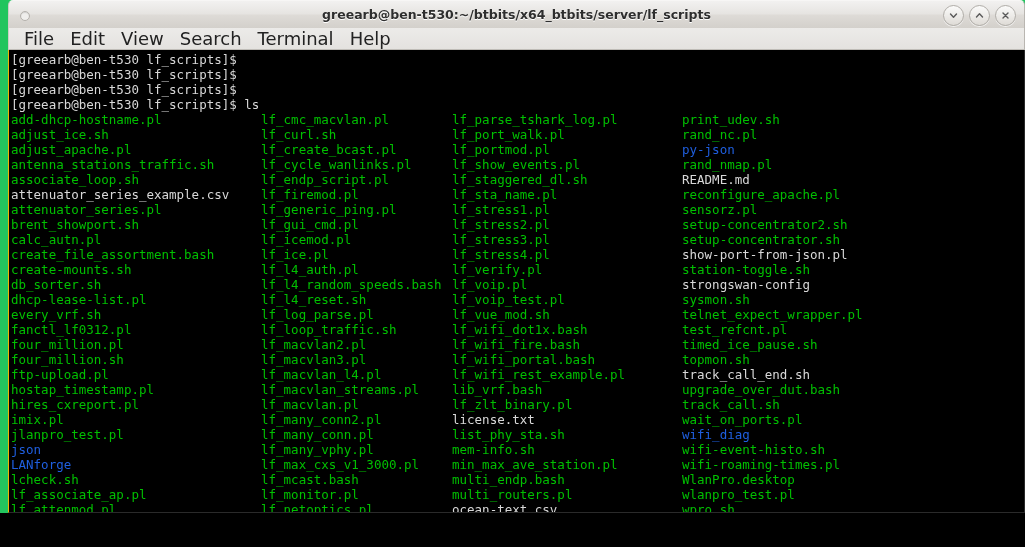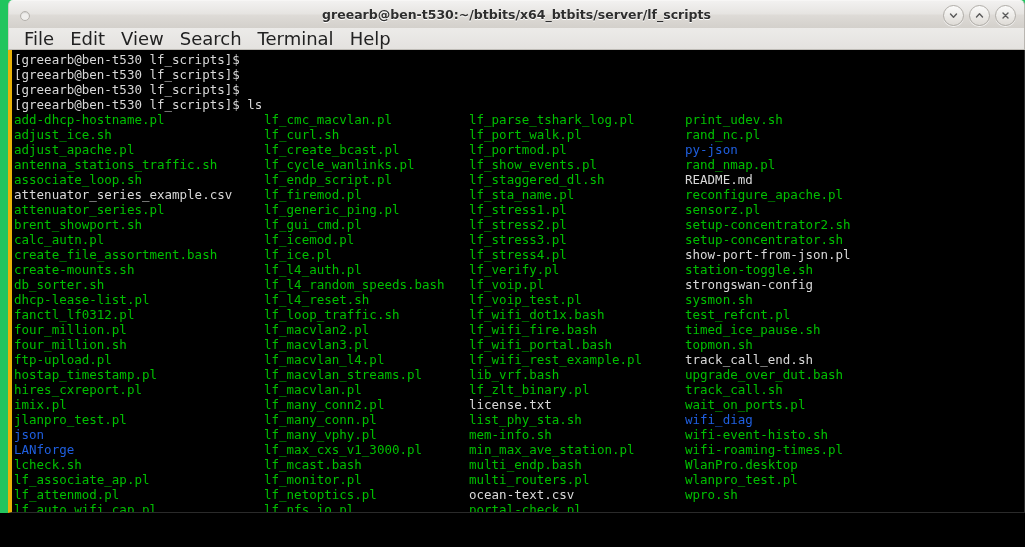--- a/index.html
+++ b/index.html
@@ -103,21 +103,21 @@
     white-space: nowrap;
     cursor: default;
   }
 
   
   #terminal {
     flex: 1 1 auto;
     background: #000000;
     position: relative;
     overflow: hidden;
-    border-left: 4px solid #eab308;
+    border-left: 1px solid #eab308;
     border-right: 1px solid #2a2a2a;
     border-bottom: 1px solid #2a2a2a;
     box-sizing: border-box;
     padding: 2px 0 0 2px;
   }
   .term-line {
     height: 15px;
     line-height: 15px;
     white-space: pre;
     font-family: "DejaVu Sans Mono", monospace;
@@ -135,21 +135,21 @@
   .cell {
     position: absolute;
     top: 0;
     font-family: "DejaVu Sans Mono", monospace;
     font-size: 12.5px;
     line-height: 15px;
     white-space: pre;
   }
   .c1 { left: 0px; }
   .c2 { left: 250px; }
-  .c3 { left: 455px; }
+  .c3 { left: 441px; }
   .c4 { left: 671px; }
 
   .exe  { color: #00c000; }
   .dir  { color: #1f5fe0; }
   .file { color: #d8d8d8; }
 </style>
 </head>
 <body>
 
 <div id="window">
@@ -197,20 +197,21 @@
         <div class="term-line cols"><span class="cell c1 exe">antenna_stations_traffic.sh</span><span class="cell c2 exe">lf_cycle_wanlinks.pl</span><span class="cell c3 exe">lf_show_events.pl</span><span class="cell c4 exe">rand_nmap.pl</span></div>
         <div class="term-line cols"><span class="cell c1 exe">associate_loop.sh</span><span class="cell c2 exe">lf_endp_script.pl</span><span class="cell c3 exe">lf_staggered_dl.sh</span><span class="cell c4 file">README.md</span></div>
         <div class="term-line cols"><span class="cell c1 file">attenuator_series_example.csv</span><span class="cell c2 exe">lf_firemod.pl</span><span class="cell c3 exe">lf_sta_name.pl</span><span class="cell c4 exe">reconfigure_apache.pl</span></div>
         <div class="term-line cols"><span class="cell c1 exe">attenuator_series.pl</span><span class="cell c2 exe">lf_generic_ping.pl</span><span class="cell c3 exe">lf_stress1.pl</span><span class="cell c4 exe">sensorz.pl</span></div>
         <div class="term-line cols"><span class="cell c1 exe">brent_showport.sh</span><span class="cell c2 exe">lf_gui_cmd.pl</span><span class="cell c3 exe">lf_stress2.pl</span><span class="cell c4 exe">setup-concentrator2.sh</span></div>
         <div class="term-line cols"><span class="cell c1 exe">calc_autn.pl</span><span class="cell c2 exe">lf_icemod.pl</span><span class="cell c3 exe">lf_stress3.pl</span><span class="cell c4 exe">setup-concentrator.sh</span></div>
         <div class="term-line cols"><span class="cell c1 exe">create_file_assortment.bash</span><span class="cell c2 exe">lf_ice.pl</span><span class="cell c3 exe">lf_stress4.pl</span><span class="cell c4 file">show-port-from-json.pl</span></div>
         <div class="term-line cols"><span class="cell c1 exe">create-mounts.sh</span><span class="cell c2 exe">lf_l4_auth.pl</span><span class="cell c3 exe">lf_verify.pl</span><span class="cell c4 exe">station-toggle.sh</span></div>
         <div class="term-line cols"><span class="cell c1 exe">db_sorter.sh</span><span class="cell c2 exe">lf_l4_random_speeds.bash</span><span class="cell c3 exe">lf_voip.pl</span><span class="cell c4 file">strongswan-config</span></div>
         <div class="term-line cols"><span class="cell c1 exe">dhcp-lease-list.pl</span><span class="cell c2 exe">lf_l4_reset.sh</span><span class="cell c3 exe">lf_voip_test.pl</span><span class="cell c4 exe">sysmon.sh</span></div>
+        <div class="term-line cols"><span class="cell c1 exe">every_vrf.sh</span><span class="cell c2 exe">lf_log_parse.pl</span><span class="cell c3 exe">lf_vue_mod.sh</span><span class="cell c4 exe">telnet_expect_wrapper.pl</span></div>
         <div class="term-line cols"><span class="cell c1 exe">fanctl_lf0312.pl</span><span class="cell c2 exe">lf_loop_traffic.sh</span><span class="cell c3 exe">lf_wifi_dot1x.bash</span><span class="cell c4 exe">test_refcnt.pl</span></div>
         <div class="term-line cols"><span class="cell c1 exe">four_million.pl</span><span class="cell c2 exe">lf_macvlan2.pl</span><span class="cell c3 exe">lf_wifi_fire.bash</span><span class="cell c4 exe">timed_ice_pause.sh</span></div>
         <div class="term-line cols"><span class="cell c1 exe">four_million.sh</span><span class="cell c2 exe">lf_macvlan3.pl</span><span class="cell c3 exe">lf_wifi_portal.bash</span><span class="cell c4 exe">topmon.sh</span></div>
         <div class="term-line cols"><span class="cell c1 exe">ftp-upload.pl</span><span class="cell c2 exe">lf_macvlan_l4.pl</span><span class="cell c3 exe">lf_wifi_rest_example.pl</span><span class="cell c4 file">track_call_end.sh</span></div>
         <div class="term-line cols"><span class="cell c1 exe">hostap_timestamp.pl</span><span class="cell c2 exe">lf_macvlan_streams.pl</span><span class="cell c3 exe">lib_vrf.bash</span><span class="cell c4 exe">upgrade_over_dut.bash</span></div>
         <div class="term-line cols"><span class="cell c1 exe">hires_cxreport.pl</span><span class="cell c2 exe">lf_macvlan.pl</span><span class="cell c3 exe">lf_zlt_binary.pl</span><span class="cell c4 exe">track_call.sh</span></div>
         <div class="term-line cols"><span class="cell c1 exe">imix.pl</span><span class="cell c2 exe">lf_many_conn2.pl</span><span class="cell c3 file">license.txt</span><span class="cell c4 exe">wait_on_ports.pl</span></div>
         <div class="term-line cols"><span class="cell c1 exe">jlanpro_test.pl</span><span class="cell c2 exe">lf_many_conn.pl</span><span class="cell c3 exe">list_phy_sta.sh</span><span class="cell c4 dir">wifi_diag</span></div>
         <div class="term-line cols"><span class="cell c1 dir">json</span><span class="cell c2 exe">lf_many_vphy.pl</span><span class="cell c3 exe">mem-info.sh</span><span class="cell c4 exe">wifi-event-histo.sh</span></div>
         <div class="term-line cols"><span class="cell c1 dir">LANforge</span><span class="cell c2 exe">lf_max_cxs_v1_3000.pl</span><span class="cell c3 exe">min_max_ave_station.pl</span><span class="cell c4 exe">wifi-roaming-times.pl</span></div>

